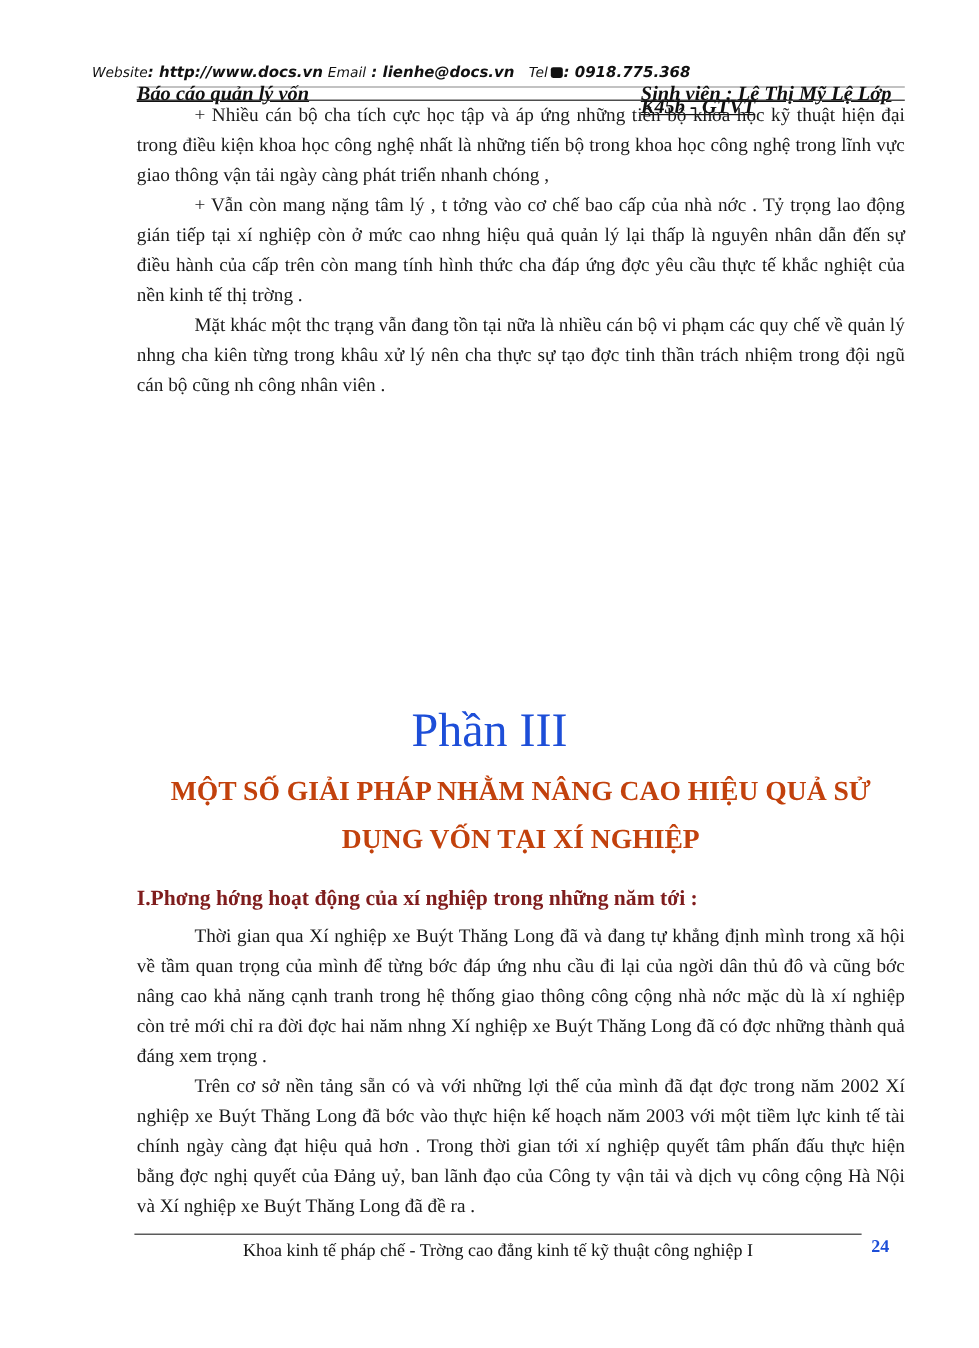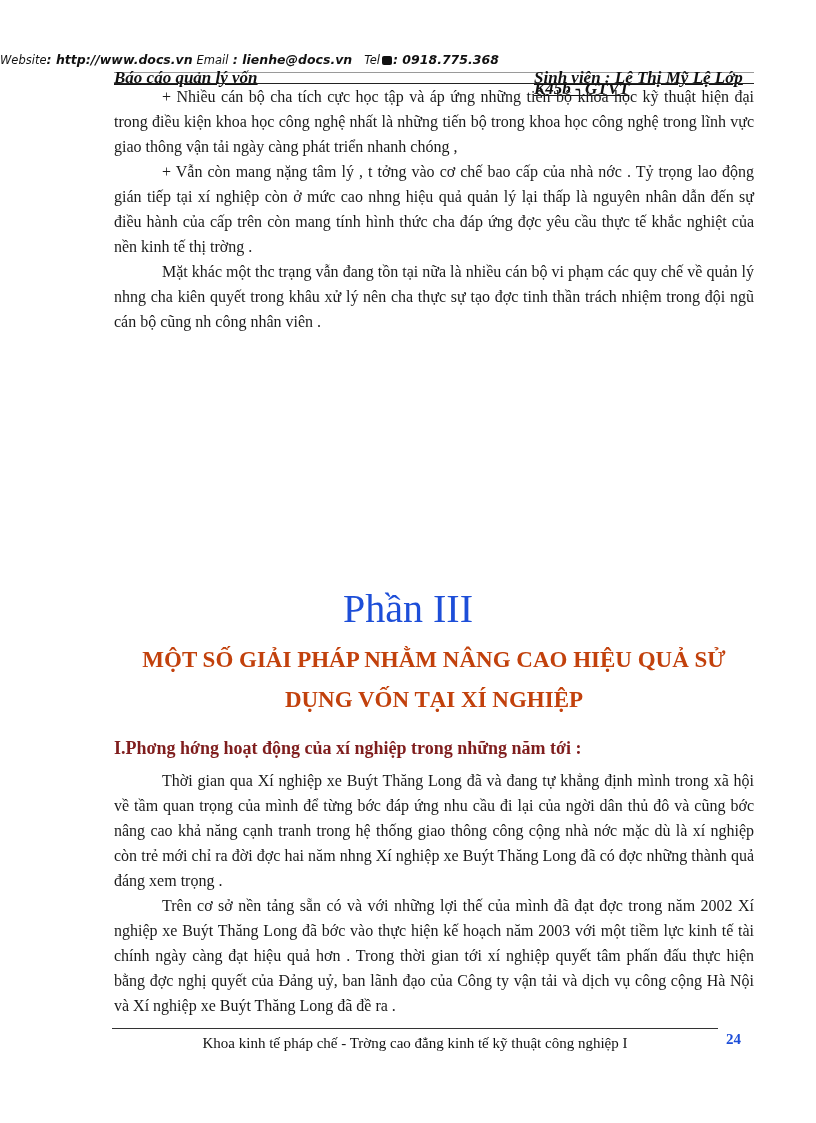--- a/index.html
+++ b/index.html
@@ -1,18 +1,18 @@
 <!DOCTYPE html>
 <html><head>
 <meta charset="utf-8">
 <style>
   html, body { margin: 0; padding: 0; background: #ffffff; }
   body { width: 816px; height: 1123px; position: relative; overflow: hidden; color: #111; font-family: "Liberation Serif", serif; }
 
-  .web-header { position: absolute; top: 52px; left: 0; width: 652px; font-family: "DejaVu Sans", sans-serif; font-size: 12.5px; font-style: italic; color: #111; white-space: nowrap; }
+  .web-header { position: absolute; top: 52px; left: 0; width: 652px; text-align: center; font-family: "DejaVu Sans", sans-serif; font-size: 12.5px; font-style: italic; color: #111; white-space: nowrap; }
   .web-header .lbl { font-weight: normal; font-size: 11.5px; }
   .web-header .val { font-weight: bold; }
   .web-header .phone-ico { display: inline-block; width: 10px; height: 9px; background: #111; border-radius: 2px; vertical-align: -1px; margin: 0 1px 0 2px; }
 
   .gray-rule { position: absolute; top: 72px; left: 114px; width: 640px; height: 1px; background: #9a9a9a; }
   .run-head { position: absolute; top: 72px; left: 114px; width: 640px; height: 11px; font-family: "Liberation Serif", serif; font-style: italic; font-weight: bold; font-size: 17px; line-height: 11px; }
   .run-head .left { position: absolute; left: 0; top: 0; text-decoration: underline; }
   .run-head .right { position: absolute; left: 420px; top: 0; text-decoration: underline; }
   .black-rule { position: absolute; top: 83px; left: 114px; width: 640px; height: 1px; background: #222; }
 
@@ -42,21 +42,21 @@
 <div class="gray-rule"></div>
 <div class="run-head">
   <span class="left">Báo cáo quản lý vốn</span>
   <span class="right">Sinh viên : Lê Thị Mỹ Lệ   Lớp K45b - GTVT</span>
 </div>
 <div class="black-rule"></div>
 
 <div class="body-block blk1">
   <p>+ Nhiều cán bộ cha   tích cực học tập và áp ứng những tiến bộ khoa học kỹ thuật hiện đại trong điều kiện khoa học công nghệ nhất là những tiến bộ trong khoa học công nghệ trong lĩnh vực giao thông vận tải ngày càng phát triển nhanh chóng ,</p>
   <p>+ Vẫn còn mang nặng tâm lý , t   tởng   vào cơ chế bao cấp của nhà nớc   . Tỷ trọng lao động gián tiếp tại xí nghiệp còn ở mức cao nhng   hiệu quả quản lý lại thấp là nguyên nhân dẫn đến sự điều hành của cấp trên còn mang tính hình thức cha   đáp ứng đợc   yêu cầu thực tế khắc nghiệt của nền kinh tế thị trờng   .</p>
-  <p>Mặt khác một thc   trạng vẫn đang tồn tại nữa là nhiều cán bộ vi phạm các quy chế về quản lý nhng   cha   kiên quyết trong khâu xử lý nên cha   thực sự tạo đợc   tinh thần trách nhiệm trong đội ngũ cán bộ cũng nh   công nhân viên .</p>
+  <p>Mặt khác một thc   trạng vẫn đang tồn tại nữa là nhiều cán bộ vi phạm các quy chế về quản lý nhng   cha   kiên từng trong khâu xử lý nên cha   thực sự tạo đợc   tinh thần trách nhiệm trong đội ngũ cán bộ cũng nh   công nhân viên .</p>
 </div>
 
 <div class="part-title">Phần III</div>
 <div class="section-heading">MỘT SỐ GIẢI PHÁP NHẰM NÂNG CAO HIỆU QUẢ SỬ DỤNG VỐN TẠI XÍ NGHIỆP</div>
 
 <div class="sub-heading">I.Phơng   hớng   hoạt động của xí nghiệp trong những năm tới :</div>
 <div class="body-block blk2">
   <p>Thời gian qua Xí nghiệp xe Buýt Thăng Long đã và đang tự khẳng định mình trong xã hội về tầm quan trọng của mình để từng bớc   đáp ứng nhu cầu đi lại của ngời   dân thủ đô và cũng bớc   nâng cao khả năng cạnh tranh trong hệ thống giao thông công cộng nhà nớc   mặc dù là xí nghiệp còn trẻ mới chỉ ra đời đợc   hai năm nhng   Xí nghiệp xe Buýt Thăng Long  đã có đợc   những thành quả đáng xem trọng .</p>
   <p>Trên cơ sở nền tảng sẵn có và với những lợi thế của mình đã đạt đợc   trong năm 2002 Xí nghiệp xe Buýt Thăng Long  đã bớc   vào thực hiện kế hoạch năm 2003 với một tiềm lực kinh tế tài chính ngày càng đạt hiệu quả hơn . Trong thời gian tới xí nghiệp quyết tâm phấn đấu thực hiện bằng đợc   nghị quyết của Đảng uỷ, ban lãnh đạo của Công ty vận tải và dịch vụ công cộng Hà Nội   và Xí nghiệp xe Buýt Thăng Long  đã đề ra .</p>
 </div>

